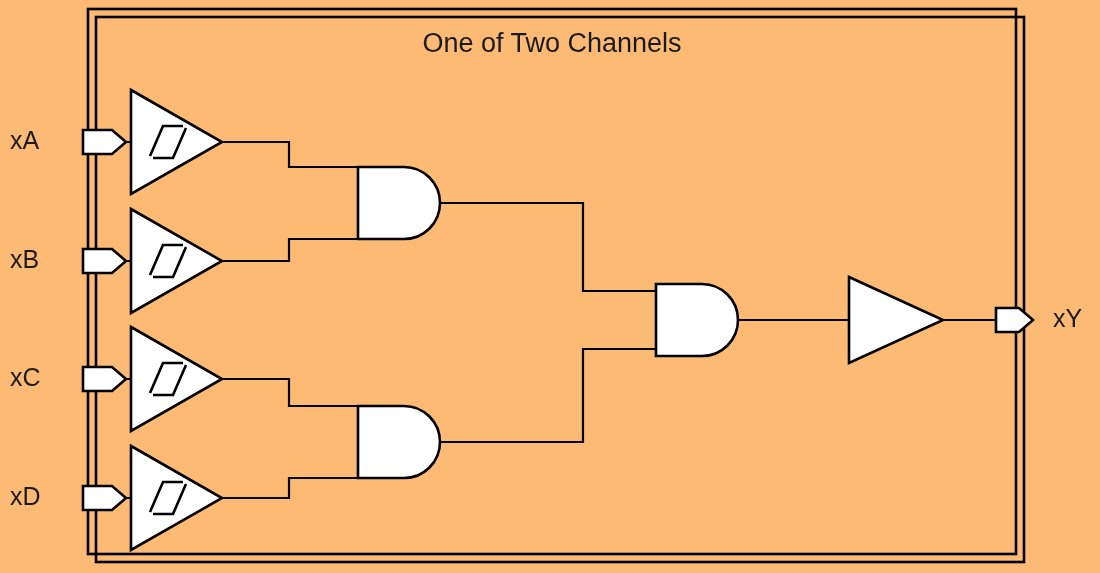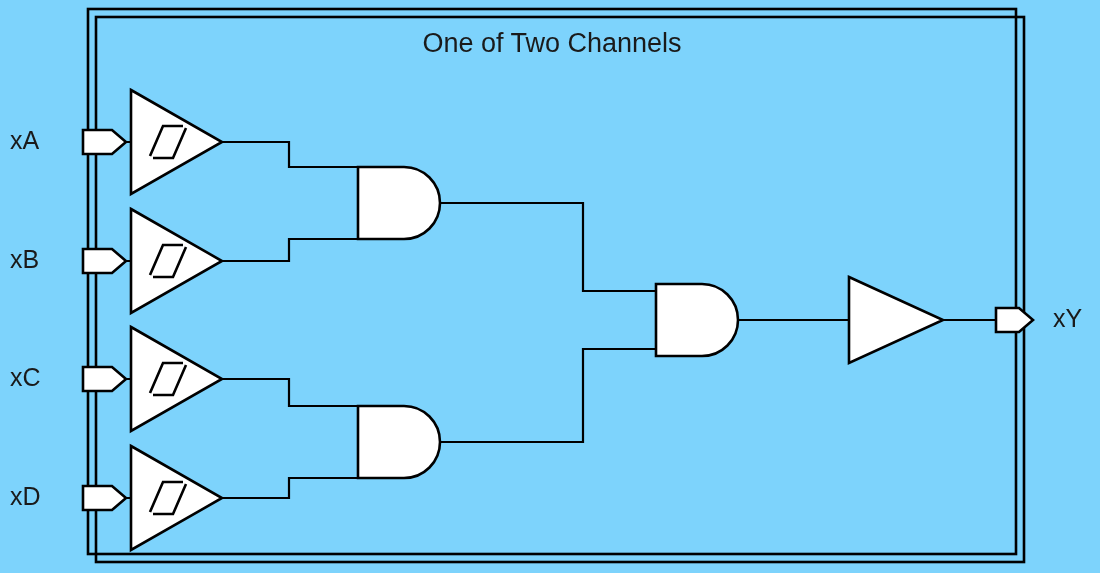--- a/index.html
+++ b/index.html
@@ -7,21 +7,21 @@
     padding: 0;
     background: #ffffff;
   }
   body {
     font-family: "Liberation Sans", sans-serif;
   }
   #diagram-root {
     position: relative;
     width: 1100px;
     height: 573px;
-    background: #7dd3fc;
+    background: #fdba74;
     overflow: hidden;
   }
   svg#schematic {
     display: block;
     width: 1100px;
     height: 573px;
   }
   .wire {
     fill: none;
     stroke: #000000;

